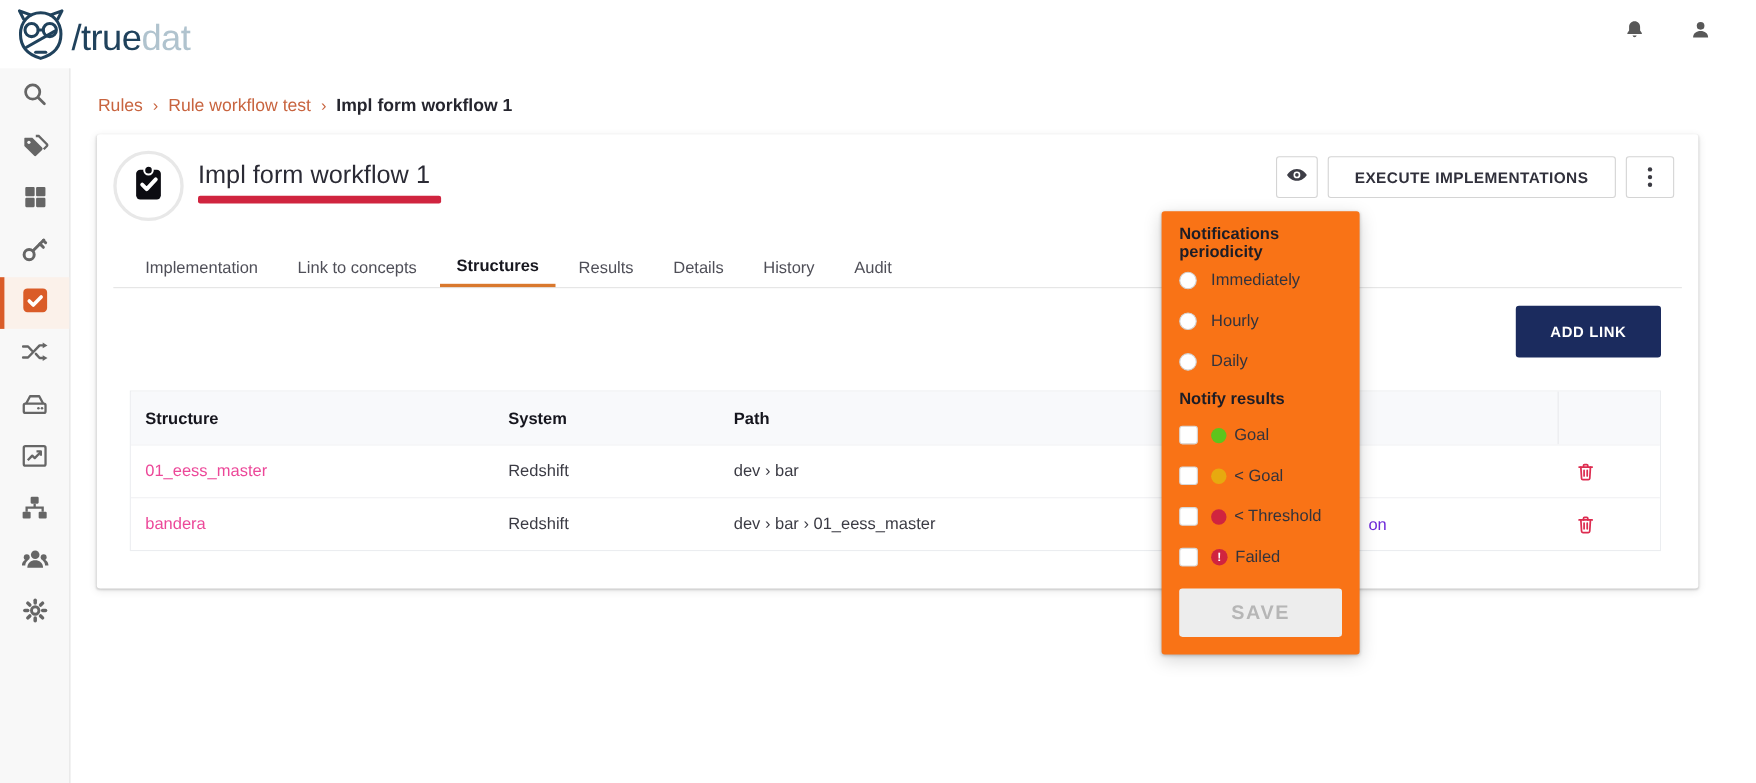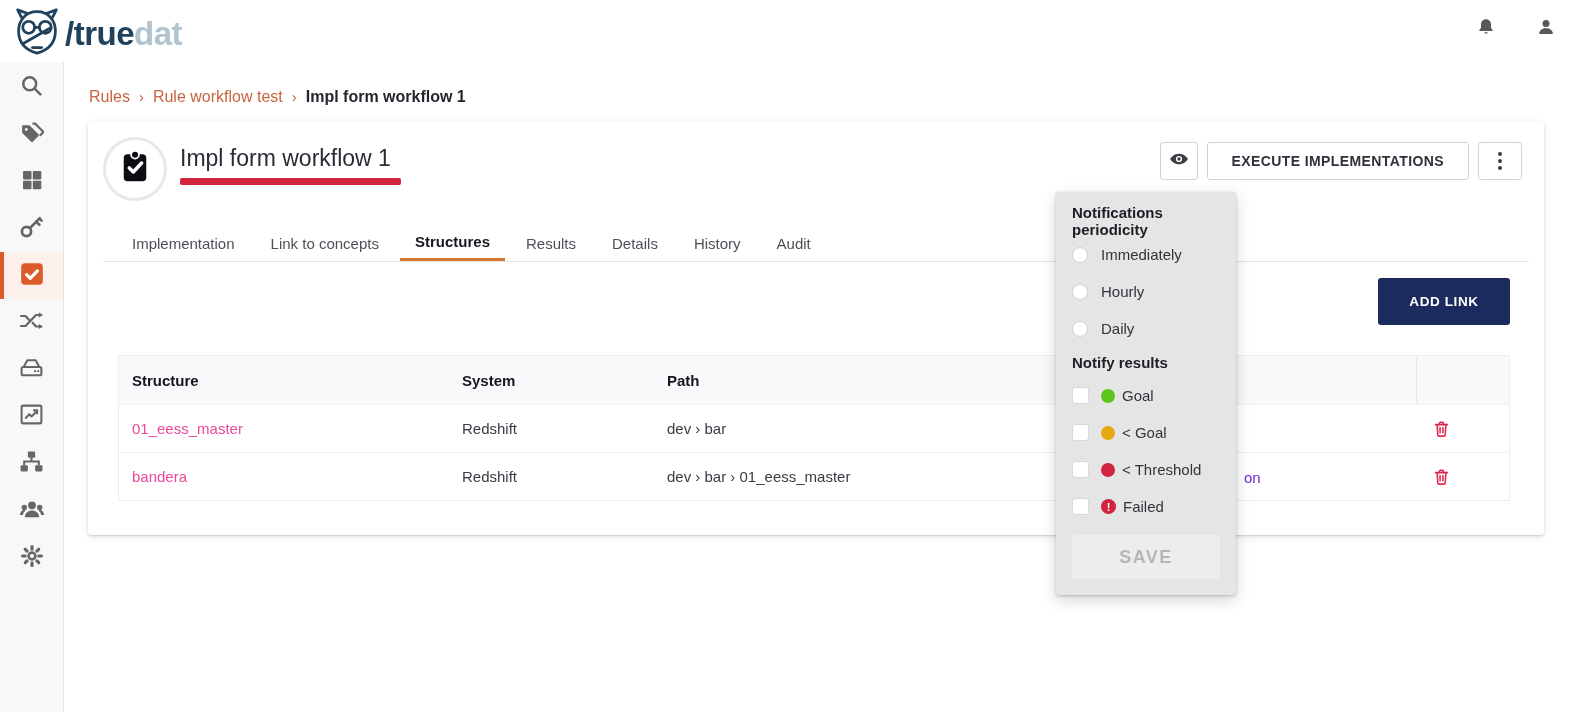--- a/index.html
+++ b/index.html
@@ -2,21 +2,21 @@
 <html><head>
 <meta charset="utf-8">
 <style>
   * { margin:0; padding:0; box-sizing:border-box; }
   html,body { width:1596px; height:712px; }
   body { font-family:"Liberation Sans", sans-serif; background:#ffffff; position:relative; overflow:hidden; color:#2b2b35; }
 
   
   .topbar { position:absolute; left:0; top:0; width:1596px; height:62px; background:#fff; z-index:6; }
   .logo { position:absolute; left:14px; top:7px; display:flex; align-items:center; cursor:pointer; }
-  .logo-text { font-size:33px; font-weight:700; letter-spacing:-0.5px; margin-left:5px; line-height:1; }
+  .logo-text { font-size:33px; font-weight:400; letter-spacing:-0.5px; margin-left:5px; line-height:1; }
   .logo-navy { color:#20425c; }
   .logo-light { color:#b0c3ce; }
   .topbar-icons { position:absolute; right:40px; top:16px; display:flex; gap:40px; align-items:center; }
   .topbar-icons > div { cursor:pointer; }
 
   
   .sidebar { position:absolute; left:0; top:62px; width:64px; height:650px; background:#f8f8f8; border-right:1px solid #e4e4e4; padding-top:2px; z-index:5; }
   .side-item { height:47px; display:flex; align-items:center; justify-content:center; cursor:pointer; position:relative; }
   .side-item.active { background:#fbf1ea; }
   .side-item.active::before { content:""; position:absolute; left:0; top:0; bottom:0; width:4px; background:#da5c28; }
@@ -58,21 +58,21 @@
   .thead .cell { font-weight:700; color:#15151d; }
   .tbody .trow { border-top:1px solid #f0f1f3; background:#fff; }
   .cell { display:flex; align-items:center; padding-left:13px; font-size:15px; color:#3b3b44; overflow:hidden; white-space:nowrap; }
   .thead .cell-delete { border-left:1px solid #e8eaed; }
   .cell-delete { padding-left:16px; }
   .link-cell { color:#ec4899; cursor:pointer; }
   .extra-fragment { position:absolute; left:1125px; top:0; height:48px; display:flex; align-items:center; font-size:15px; color:#6d28d9; }
   .trash-btn { cursor:pointer; display:flex; align-items:center; }
 
   
-  .popup { position:absolute; left:1056px; top:192px; width:180px; background:#e5e5e5; border-radius:3px; padding:14px 16px 16px;
+  .popup { position:absolute; left:1056px; top:192px; width:180px; background:#f97316; border-radius:3px; padding:14px 16px 16px;
            box-shadow:0 1px 3px rgba(0,0,0,.2), 0 5px 16px rgba(0,0,0,.17); z-index:10; }
   .popup-title { font-size:15px; font-weight:700; color:#1d1d26; height:30px; display:flex; align-items:center; }
   .opt-row { height:37px; display:flex; align-items:center; cursor:pointer; }
   .radio { width:16px; height:16px; border:1px solid #d2d2d2; border-radius:50%; background:#fff; flex:none; }
   .checkbox { width:17px; height:17px; border:1px solid #d8d8d8; border-radius:3px; background:#fff; flex:none; }
   .dot { width:14px; height:14px; border-radius:50%; flex:none; margin-left:12px; }
   .excl { width:15px; height:15px; border-radius:50%; background:#d0243f; color:#fff; font-size:11px; font-weight:700;
           display:flex; align-items:center; justify-content:center; flex:none; margin-left:12px; }
   .opt-label { font-size:15px; color:#33333c; margin-left:7px; }
   .radio + .opt-label { margin-left:13px; }

